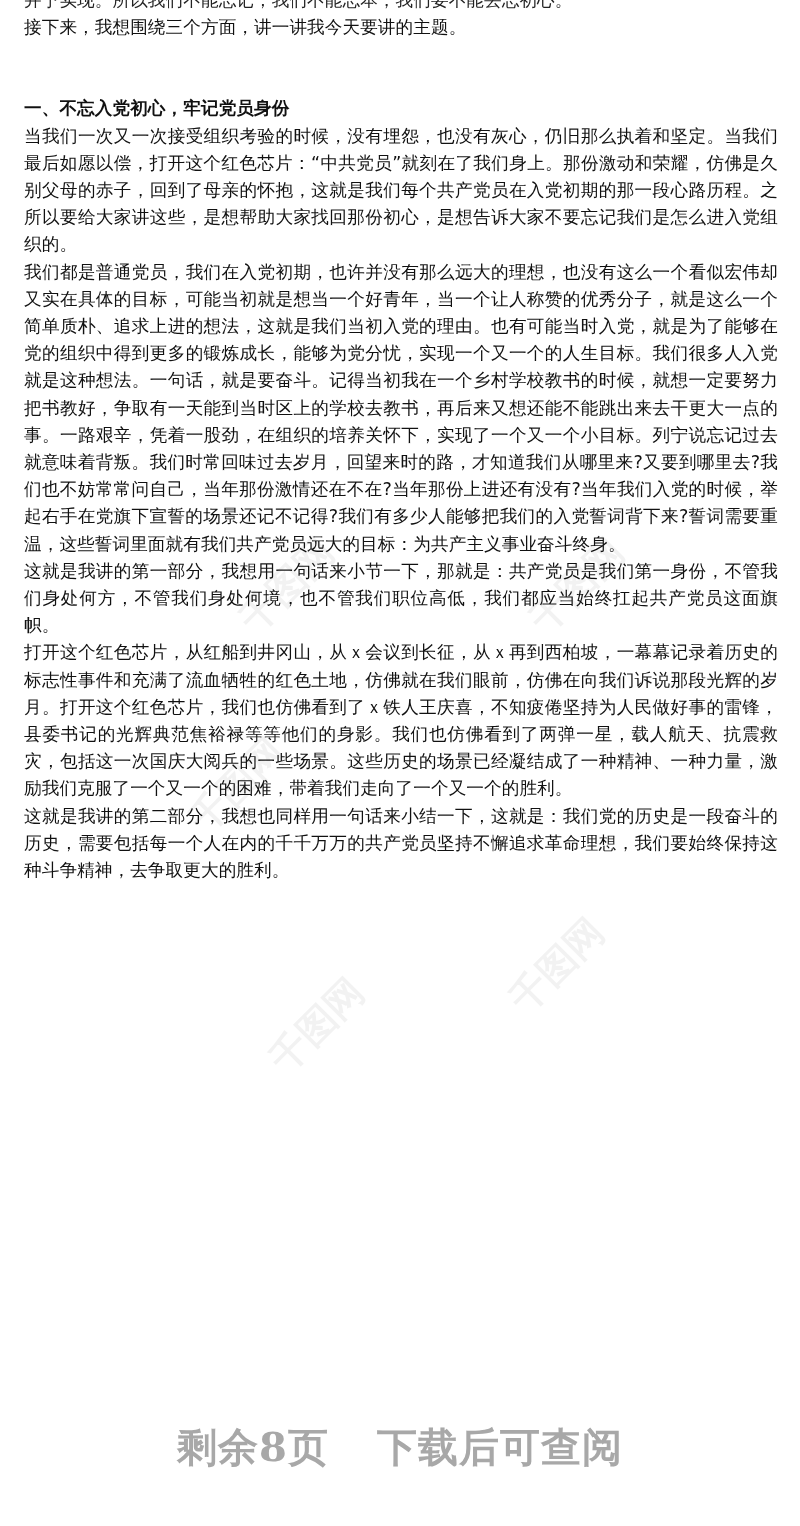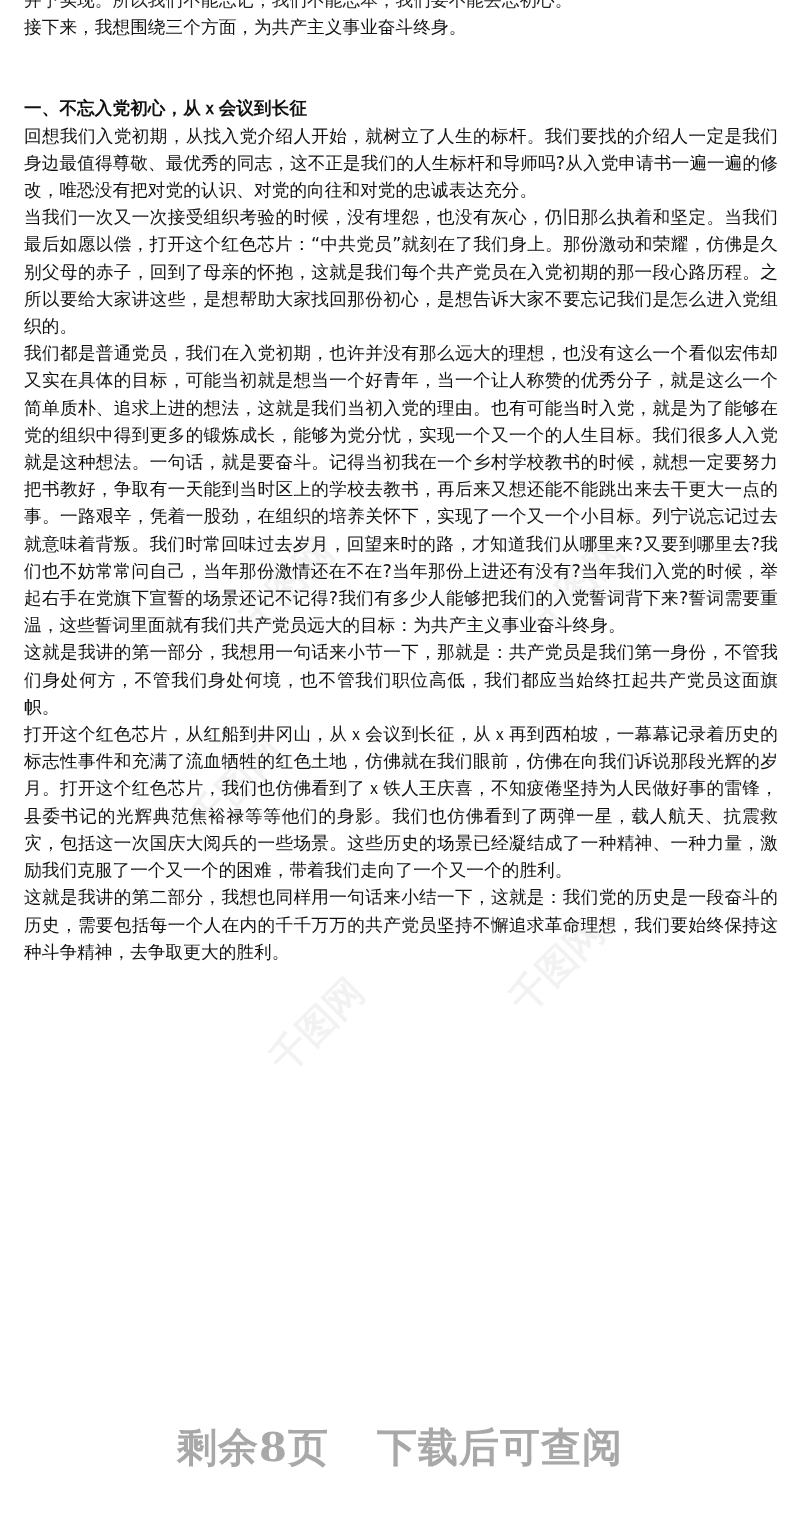--- a/index.html
+++ b/index.html
@@ -62,25 +62,24 @@
     .footer-cta span.gap {
       display: inline-block;
       width: 48px;
     }
   </style>
 </head>
 <body>
 
 <div class="doc">
   <p class="clipped">并予实现。所以我们不能忘记，我们不能忘本，我们要不能丢忘初心。</p>
-  <p>接下来，我想围绕三个方面，为共产主义事业奋斗终身。</p>
+  <p>接下来，我想围绕三个方面，讲一讲我今天要讲的主题。</p>
   <div class="spacer"></div>
 
-  <p class="heading">一、不忘入党初心，从ｘ会议到长征</p>
-  <p>回想我们入党初期，从找入党介绍人开始，就树立了人生的标杆。我们要找的介绍人一定是我们身边最值得尊敬、最优秀的同志，这不正是我们的人生标杆和导师吗?从入党申请书一遍一遍的修改，唯恐没有把对党的认识、对党的向往和对党的忠诚表达充分。</p>
+  <p class="heading">一、不忘入党初心，牢记党员身份</p>
   <p>当我们一次又一次接受组织考验的时候，没有埋怨，也没有灰心，仍旧那么执着和坚定。当我们最后如愿以偿，打开这个红色芯片：“中共党员”就刻在了我们身上。那份激动和荣耀，仿佛是久别父母的赤子，回到了母亲的怀抱，这就是我们每个共产党员在入党初期的那一段心路历程。之所以要给大家讲这些，是想帮助大家找回那份初心，是想告诉大家不要忘记我们是怎么进入党组织的。</p>
   <p>我们都是普通党员，我们在入党初期，也许并没有那么远大的理想，也没有这么一个看似宏伟却又实在具体的目标，可能当初就是想当一个好青年，当一个让人称赞的优秀分子，就是这么一个简单质朴、追求上进的想法，这就是我们当初入党的理由。也有可能当时入党，就是为了能够在党的组织中得到更多的锻炼成长，能够为党分忧，实现一个又一个的人生目标。我们很多人入党就是这种想法。一句话，就是要奋斗。记得当初我在一个乡村学校教书的时候，就想一定要努力把书教好，争取有一天能到当时区上的学校去教书，再后来又想还能不能跳出来去干更大一点的事。一路艰辛，凭着一股劲，在组织的培养关怀下，实现了一个又一个小目标。列宁说忘记过去就意味着背叛。我们时常回味过去岁月，回望来时的路，才知道我们从哪里来?又要到哪里去?我们也不妨常常问自己，当年那份激情还在不在?当年那份上进还有没有?当年我们入党的时候，举起右手在党旗下宣誓的场景还记不记得?我们有多少人能够把我们的入党誓词背下来?誓词需要重温，这些誓词里面就有我们共产党员远大的目标：为共产主义事业奋斗终身。</p>
   <p>这就是我讲的第一部分，我想用一句话来小节一下，那就是：共产党员是我们第一身份，不管我们身处何方，不管我们身处何境，也不管我们职位高低，我们都应当始终扛起共产党员这面旗帜。</p>
 
   <p>打开这个红色芯片，从红船到井冈山，从ｘ会议到长征，从ｘ再到西柏坡，一幕幕记录着历史的标志性事件和充满了流血牺牲的红色土地，仿佛就在我们眼前，仿佛在向我们诉说那段光辉的岁月。打开这个红色芯片，我们也仿佛看到了ｘ铁人王庆喜，不知疲倦坚持为人民做好事的雷锋，县委书记的光辉典范焦裕禄等等他们的身影。我们也仿佛看到了两弹一星，载人航天、抗震救灾，包括这一次国庆大阅兵的一些场景。这些历史的场景已经凝结成了一种精神、一种力量，激励我们克服了一个又一个的困难，带着我们走向了一个又一个的胜利。</p>
   <p>这就是我讲的第二部分，我想也同样用一句话来小结一下，这就是：我们党的历史是一段奋斗的历史，需要包括每一个人在内的千千万万的共产党员坚持不懈追求革命理想，我们要始终保持这种斗争精神，去争取更大的胜利。</p>
 </div>
 
 <div class="watermark" style="left:230px; top:560px;">千图网</div>
 <div class="watermark" style="left:520px; top:560px;">千图网</div>

